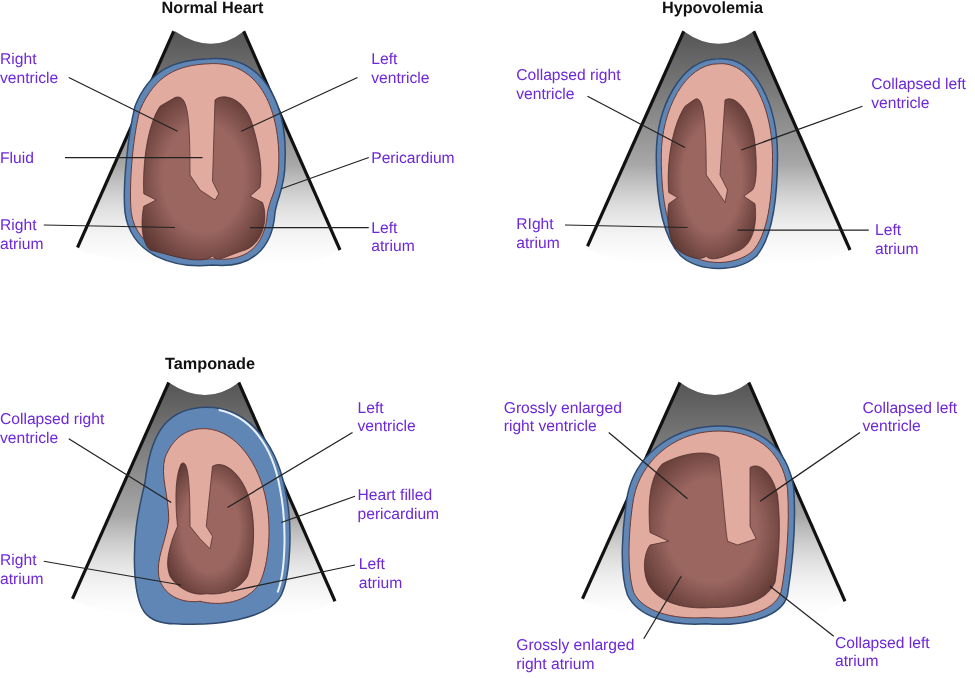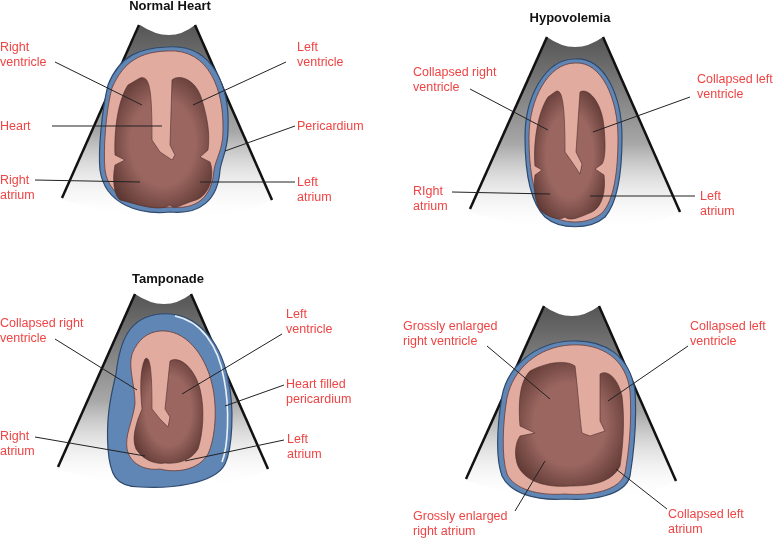--- a/index.html
+++ b/index.html
@@ -2,21 +2,21 @@
 <html><head>
 <meta charset="utf-8">
 <style>
   html, body { margin: 0; padding: 0; background: #ffffff; }
   body { width: 780px; height: 542px; position: relative; overflow: hidden;
          font-family: "Liberation Sans", sans-serif; color: #222; }
   .panel { position: absolute; width: 390px; height: 271px; text-decoration: underline; }
   .panel svg { position: absolute; left: 0; top: 0; }
   .title { position: absolute; font-weight: bold; font-size: 13px; color: #111;
            white-space: nowrap; transform: translateX(-50%); }
-  .lbl { position: absolute; font-size: 12.5px; line-height: 15px; color: #ef4444;
+  .lbl { position: absolute; font-size: 12.5px; line-height: 15px; color: #6d28d9;
          white-space: pre-line; }
 </style>
 </head>
 <body>
 
 <div class="panel" style="left:0;top:0;">
   <svg width="390" height="271">
     <defs>
       <linearGradient id="beamG" x1="0" y1="0" x2="0" y2="1">
         <stop offset="0" stop-color="#555"></stop>
@@ -45,29 +45,29 @@
       <line x1="286" y1="62" x2="193" y2="105"></line>
       <line x1="295" y1="126" x2="225" y2="151"></line>
       <line x1="295" y1="182" x2="200" y2="182"></line>
     </g>
   </svg>
   <div class="title" style="left:170px;top:-2px;">Normal Heart</div>
   <div class="lbl" style="left:0;top:40px;">Right
 ventricle</div>
   <div class="lbl" style="left:297px;top:40px;">Left
 ventricle</div>
-  <div class="lbl" style="left:0;top:119px;">Heart</div>
+  <div class="lbl" style="left:0;top:119px;">Fluid</div>
   <div class="lbl" style="left:297px;top:119px;">Pericardium</div>
   <div class="lbl" style="left:0;top:173px;">Right
 atrium</div>
   <div class="lbl" style="left:297px;top:175px;">Left
 atrium</div>
 </div>
 
-<div class="panel" style="left:390px;top:12px;">
+<div class="panel" style="left:390px;top:0;">
   <svg width="390" height="271">
     <path d="M157,25 Q185,45 213,25 L290,200 Q210,240 80,200 Z" fill="url(#beamG)"></path>
     <line x1="157" y1="25" x2="80" y2="197" stroke="#111" stroke-width="2.5"></line>
     <line x1="213" y1="25" x2="290" y2="200" stroke="#111" stroke-width="2.5"></line>
     <path d="M185,47 C215,45 232,85 232,125 C232,160 228,190 215,205 C200,218 170,218 155,205 C140,190 135,160 135,125 C135,85 155,47 185,47 Z" fill="#5f86b4" stroke="#2f4a6e" stroke-width="1.2"></path>
     <path d="M185,51 C212,49 228,88 228,125 C228,160 224,188 212,201 C198,213 172,213 158,201 C144,188 139,160 139,125 C139,88 158,51 185,51 Z" fill="#e2aba0" stroke="#6a3a33" stroke-width="0.8"></path>
     <path d="M165,80 C172,75 175,90 175,140 L182,150 L190,162 L192,152 L186,140 L190,80 C198,75 212,90 214,115 C216,135 215,148 212,152 L205,157 L214,163 C216,180 212,195 202,200 C190,205 180,210 175,205 C168,210 155,203 150,198 C145,190 143,175 145,163 L152,158 L145,154 C143,130 148,100 158,85 Z" fill="url(#chamG)" stroke="#4c2c28" stroke-width="0.6"></path>
     <g stroke="#222" stroke-width="1">
       <line x1="80" y1="77" x2="158" y2="118"></line>
       <line x1="62" y1="180" x2="160" y2="182"></line>
@@ -79,21 +79,21 @@
   <div class="lbl" style="left:23px;top:53px;">Collapsed right
 ventricle</div>
   <div class="lbl" style="left:307px;top:60px;">Collapsed left
 ventricle</div>
   <div class="lbl" style="left:23px;top:172px;">RIght
 atrium</div>
   <div class="lbl" style="left:310px;top:177px;">Left
 atrium</div>
 </div>
 
-<div class="panel" style="left:0;top:259px;">
+<div class="panel" style="left:0;top:271px;">
   <svg width="390" height="271">
     <path d="M135,35 Q165,55 191,35 L268,210 Q190,250 58,210 Z" fill="url(#beamG)"></path>
     <line x1="135" y1="35" x2="58" y2="208" stroke="#111" stroke-width="2.5"></line>
     <line x1="191" y1="35" x2="268" y2="210" stroke="#111" stroke-width="2.5"></line>
 
     <path d="M160,55 C195,52 220,80 228,120 C235,150 232,190 225,205 C215,225 170,230 140,228 C115,228 110,215 108,190 C106,160 110,140 116,115 C120,80 130,58 160,55 Z" fill="#5f86b4" stroke="#2f4a6e" stroke-width="1.2"></path>
     <path d="M175,57 C200,62 218,85 224,120 C230,150 228,188 222,203" fill="none" stroke="#e9f0f8" stroke-width="1.6"></path>
     <path d="M160,72 C185,70 205,95 212,125 C218,150 215,180 208,195 C198,212 175,214 160,210 C145,212 130,205 127,190 C125,175 132,165 135,145 C135,125 128,110 132,95 C138,80 148,73 160,72 Z" fill="#e2aba0" stroke="#6a3a33" stroke-width="0.8"></path>
     <path d="M145,100 C150,96 152,110 152,150 L160,160 L168,168 L170,158 L165,150 L170,102 C180,96 195,110 200,130 C205,150 203,175 198,190 C190,203 175,205 165,204 C155,206 142,200 136,190 C132,180 135,170 138,160 L142,150 C140,130 140,110 145,100 Z" fill="url(#chamG)" stroke="#4c2c28" stroke-width="0.6"></path>
     <g stroke="#222" stroke-width="1">

